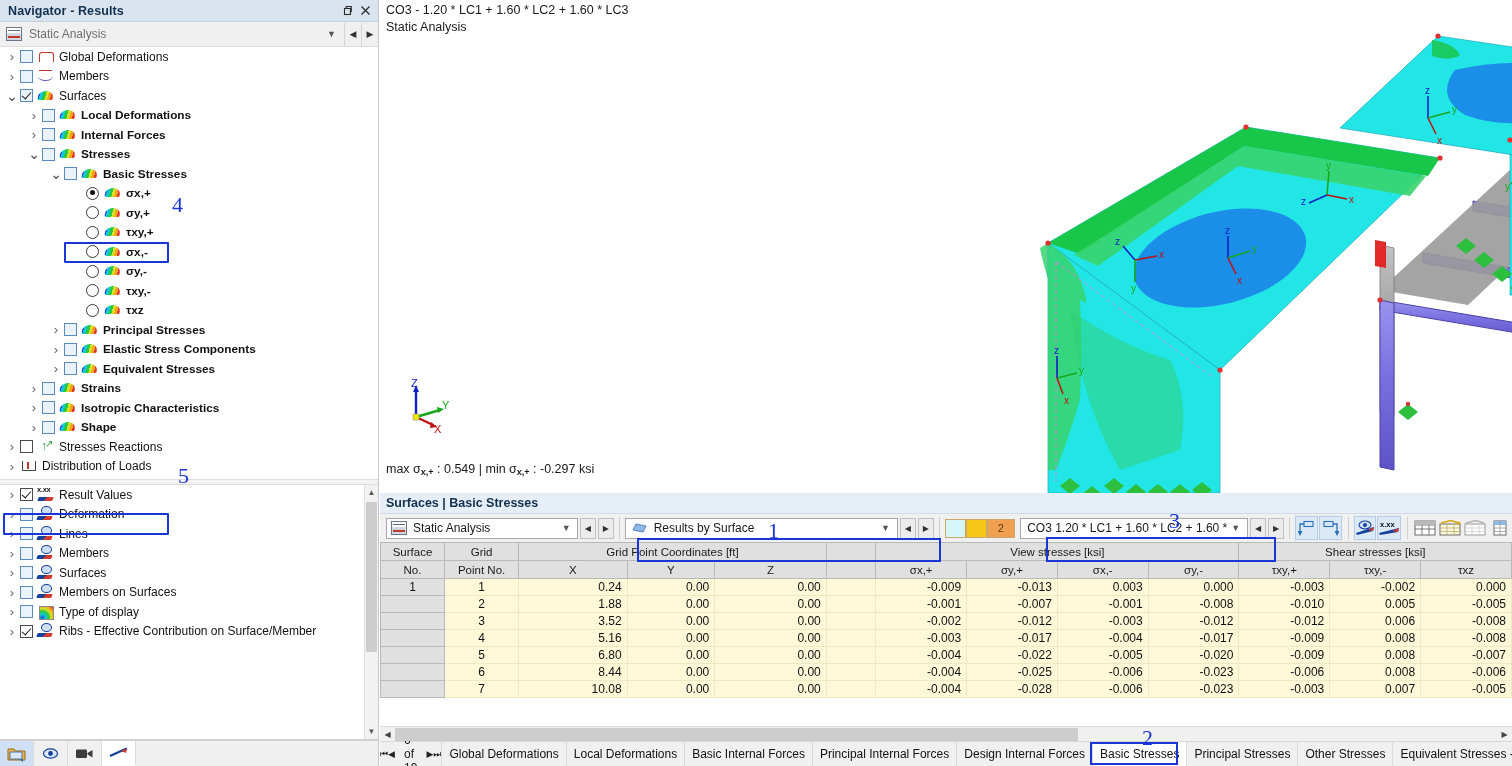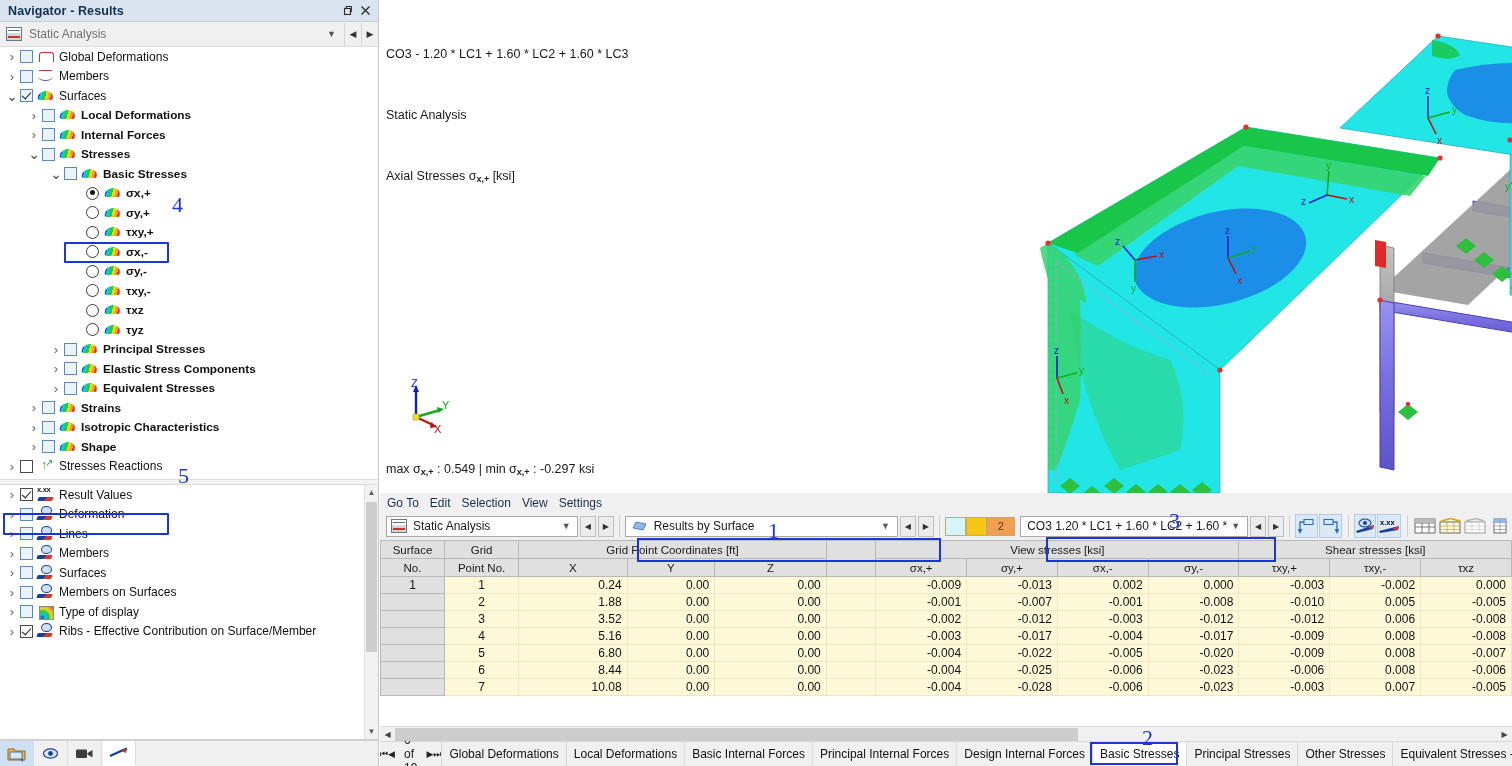--- a/index.html
+++ b/index.html
@@ -193,21 +193,21 @@
   }
   .ntab.active { background: #ffffff; border-bottom: 2px solid #ffffff; }
   .ntab.first { background: #cfe0f5; }
 
   
   #viewport {
     position: absolute; left: 380px; top: 0; width: 1132px; height: 493px;
     background: #ffffff; overflow: hidden;
   }
   .vp-title { position: absolute; left: 6px; top: 2px; line-height: 17px; font-size: 12.5px; }
-  .vp-title div { white-space: nowrap; margin-top: 44px; }
+  .vp-title div { white-space: nowrap; }
   .vp-maxmin {
     position: absolute; left: 6px; bottom: 16px; font-size: 12.5px; white-space: nowrap;
   }
   .sub { font-size: 9px; vertical-align: -2px; font-weight: bold; }
   #vp-axis { position: absolute; left: 22px; bottom: 60px; }
 
   
   #tablepanel {
     position: absolute; left: 380px; top: 493px; width: 1132px; height: 273px;
     background: #f0f0f0; display: flex; flex-direction: column;
@@ -392,26 +392,20 @@
             <div class="radio"></div>
             <div class="ico ico-surface"></div>
             <div class="tlabel sub">τxy,-</div>
           </div>
           <div class="trow" style="padding-left: 70px;">
             <div class="twist"></div>
             <div class="radio"></div>
             <div class="ico ico-surface"></div>
             <div class="tlabel sub">τxz</div>
           </div>
-          <div class="trow" style="padding-left: 70px;">
-            <div class="twist"></div>
-            <div class="radio"></div>
-            <div class="ico ico-surface"></div>
-            <div class="tlabel sub">τyz</div>
-          </div>
           <div class="trow" style="padding-left: 48px;">
             <div class="twist" style="font-size: 13px;">›</div>
             <div class="cbox"></div>
             <div class="ico ico-surface"></div>
             <div class="tlabel sub">Principal Stresses</div>
           </div>
           <div class="trow" style="padding-left: 48px;">
             <div class="twist" style="font-size: 13px;">›</div>
             <div class="cbox"></div>
             <div class="ico ico-surface"></div>
@@ -543,23 +537,20 @@
           </svg>
       </div>
     </div>
   </div>
 
   <div id="viewport">
 
     <div class="vp-title">
       <div>CO3 - 1.20 * LC1 + 1.60 * LC2 + 1.60 * LC3</div>
       <div>Static Analysis</div>
-      <div>
-        <span>Axial Stresses σ</span><span class="sub">x,+</span><span> [ksi]</span>
-      </div>
     </div>
 
     <svg id="model3d" width="1132" height="493" viewBox="0 0 1132 493" style="position:absolute;left:0;top:0">
       <defs>
         <linearGradient id="memgrad" x1="0" y1="0" x2="0" y2="1">
           <stop offset="0%" stop-color="#9b93ee"></stop>
             <stop offset="45%" stop-color="#7a70e0"></stop>
             <stop offset="100%" stop-color="#5d52c8"></stop>
         </linearGradient>
         <linearGradient id="graygrad" x1="0" y1="0" x2="0" y2="1">
@@ -742,28 +733,22 @@
       <rect x="11" y="37" width="6" height="6" fill="#e8e800" stroke="#999" stroke-width="0.6"></rect>
     </svg>
 
     <div class="vp-maxmin">
       <span>max σ</span><span class="sub">x,+</span><span> : 0.549 | min σ</span><span class="sub">x,+</span><span> : -0.297 ksi</span>
     </div>
   </div>
 
   <div id="tablepanel">
 
-
-    <div class="tp-menu" id="tp-menu">
-        <span>Go To</span>
-        <span>Edit</span>
-        <span>Selection</span>
-        <span>View</span>
-        <span>Settings</span>
-      </div>
+    <div class="tp-header">Surfaces | Basic Stresses</div>
+
 
     <div class="tp-toolbar">
       <div class="tb-combo" style="width:212px">
         <span class="analysis-icon" style="margin:0 6px 0 4px"></span>
         <span style="flex:1">Static Analysis</span>
         <span style="padding-right:6px;font-size:9px;color:#555">▼</span>
       </div>
       <div class="tb-arrows">
         <div class="tb-ar">◀</div>
         <div class="tb-ar">▶</div>
@@ -914,21 +899,21 @@
           <tbody>
             <tr>
               <td class="idx">1</td>
               <td class="gp">1</td>
               <td>0.24</td>
               <td>0.00</td>
               <td>0.00</td>
               <td class="blank"></td>
               <td>-0.009</td>
               <td>-0.013</td>
-              <td>0.002</td>
+              <td>0.003</td>
               <td>0.000</td>
               <td>-0.003</td>
               <td>-0.002</td>
               <td>0.000</td>
             </tr>
             <tr>
               <td class="idx"></td>
               <td class="gp">2</td>
               <td>1.88</td>
               <td>0.00</td>

